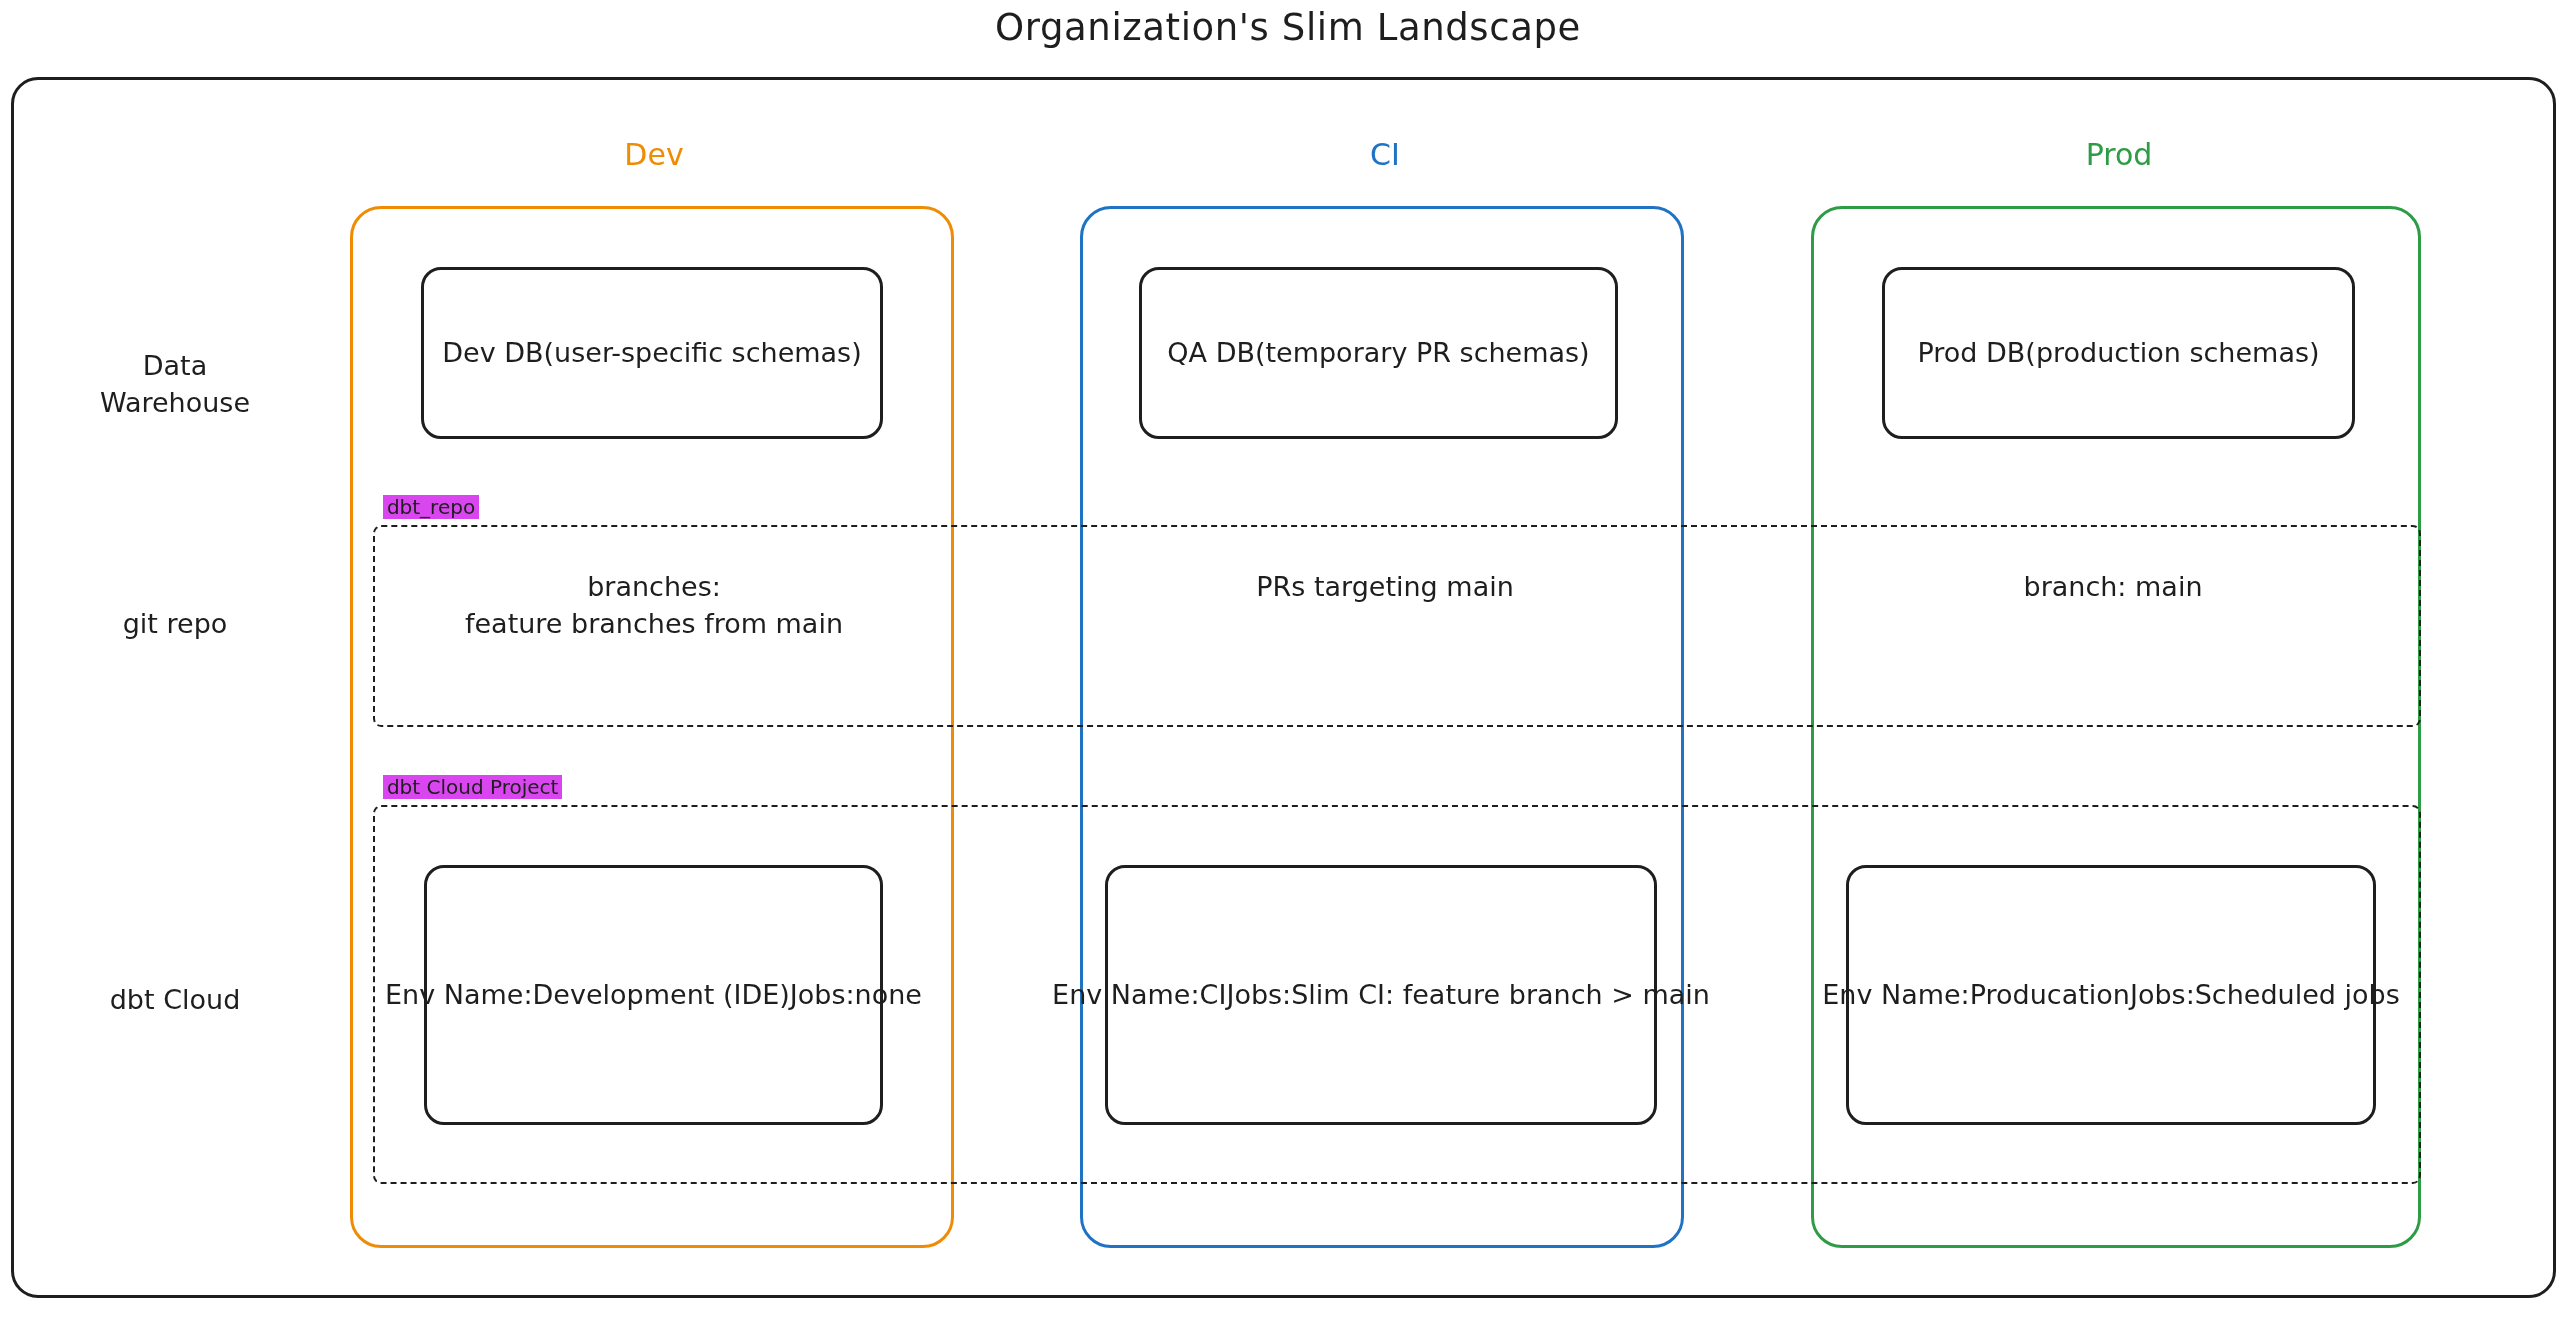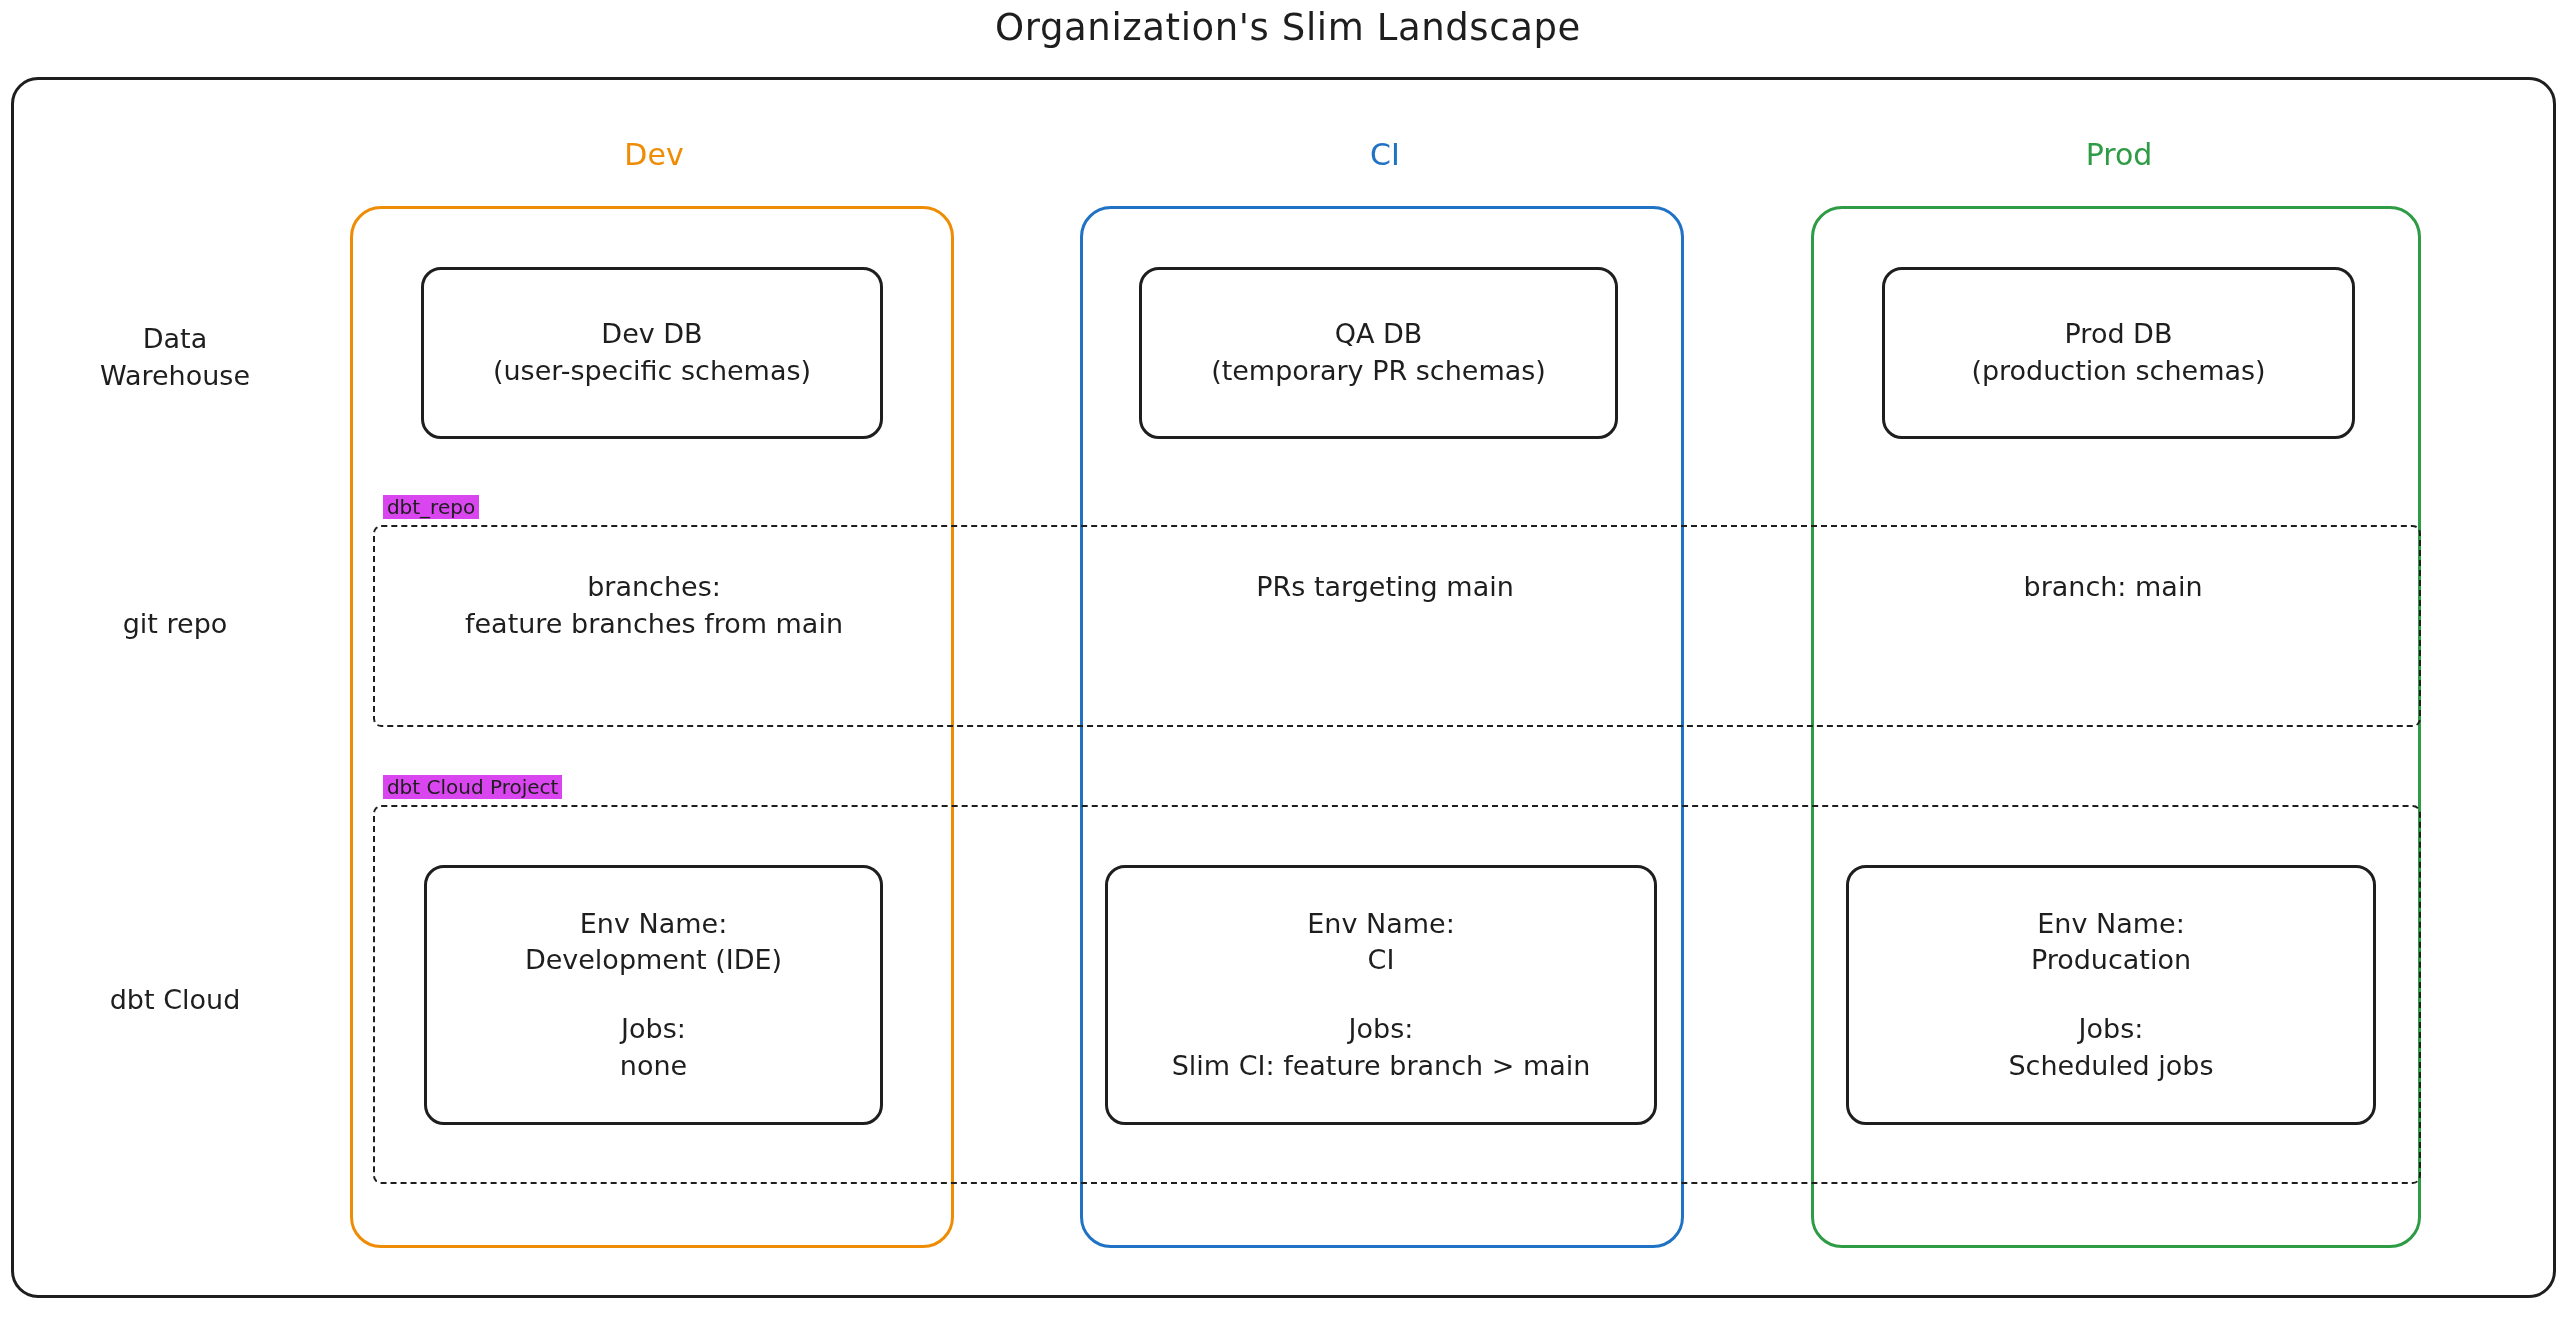--- a/index.html
+++ b/index.html
@@ -111,21 +111,21 @@
   }
 
   
   .card {
     position: absolute;
     border: 3px solid #1e1e1e;
     border-radius: 20px;
     box-sizing: border-box;
     background: #ffffff;
     display: flex;
-    flex-direction: column;
+    flex-direction: row;
     align-items: center;
     justify-content: center;
     text-align: center;
     color: #1e1e1e;
   }
   .card .line {
     font-size: 27px;
     line-height: 1.36;
     white-space: nowrap;
   }
@@ -168,21 +168,21 @@
   <div id="outer-frame"></div>
 
   <div class="col-header" id="col-header-dev">Dev</div>
   <div class="col-header" id="col-header-ci">CI</div>
   <div class="col-header" id="col-header-prod">Prod</div>
 
   <div class="env-col" id="env-col-dev"></div>
   <div class="env-col" id="env-col-ci"></div>
   <div class="env-col" id="env-col-prod"></div>
 
-  <div class="row-label" id="row-label-warehouse" style="white-space: pre-line;">Data
+  <div class="row-label" id="row-label-warehouse" style="white-space: pre-line; margin-top: 27px;">Data
 Warehouse</div>
   <div class="row-label" id="row-label-git">git repo</div>
   <div class="row-label" id="row-label-dbtcloud">dbt Cloud</div>
 
   <div class="card db-card" id="card-dev-db">
     <div class="line">Dev DB</div>
     <div class="line">(user-specific schemas)</div>
   </div>
   <div class="card db-card" id="card-prod-db">
     <div class="line">Prod DB</div>

